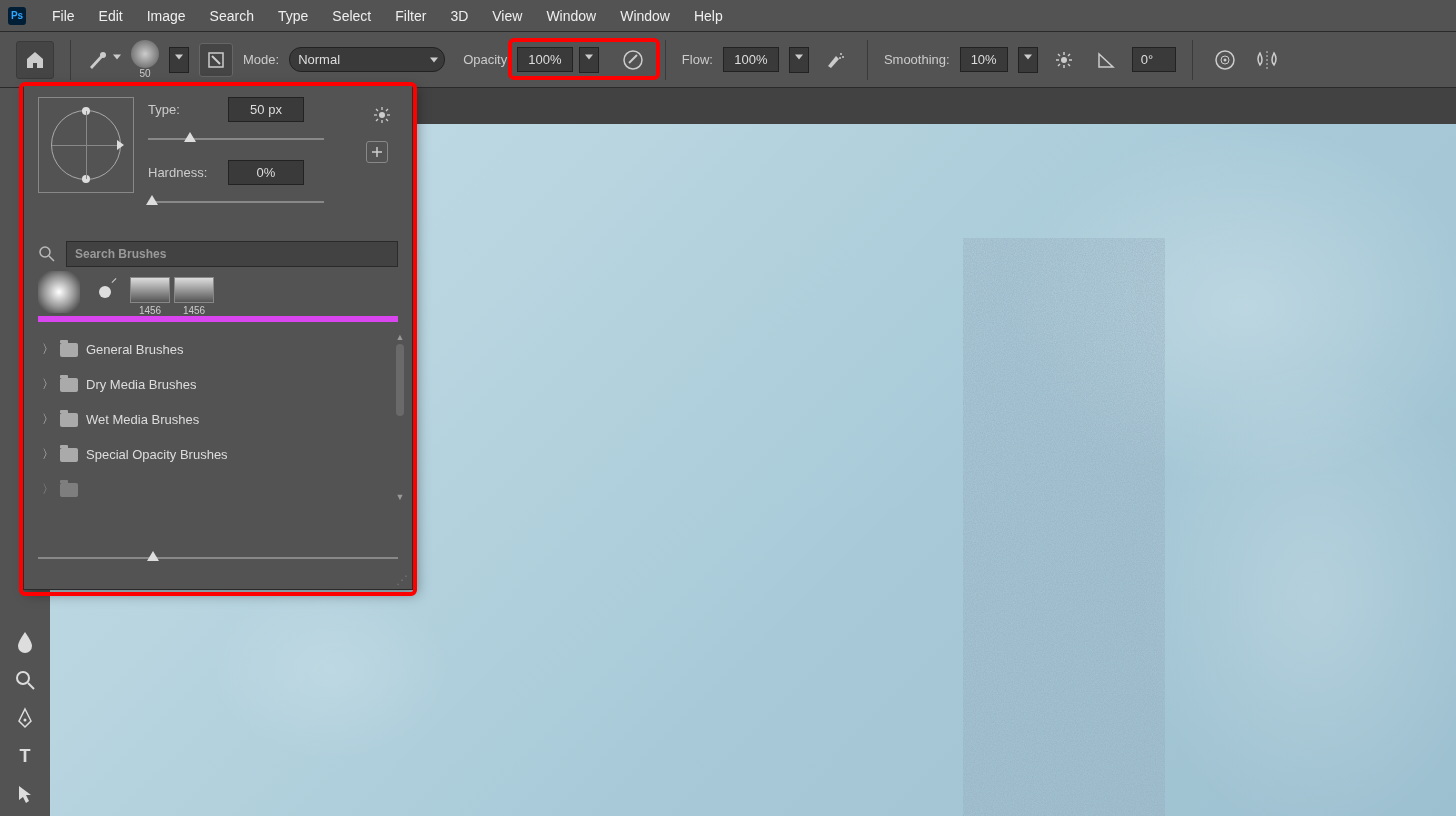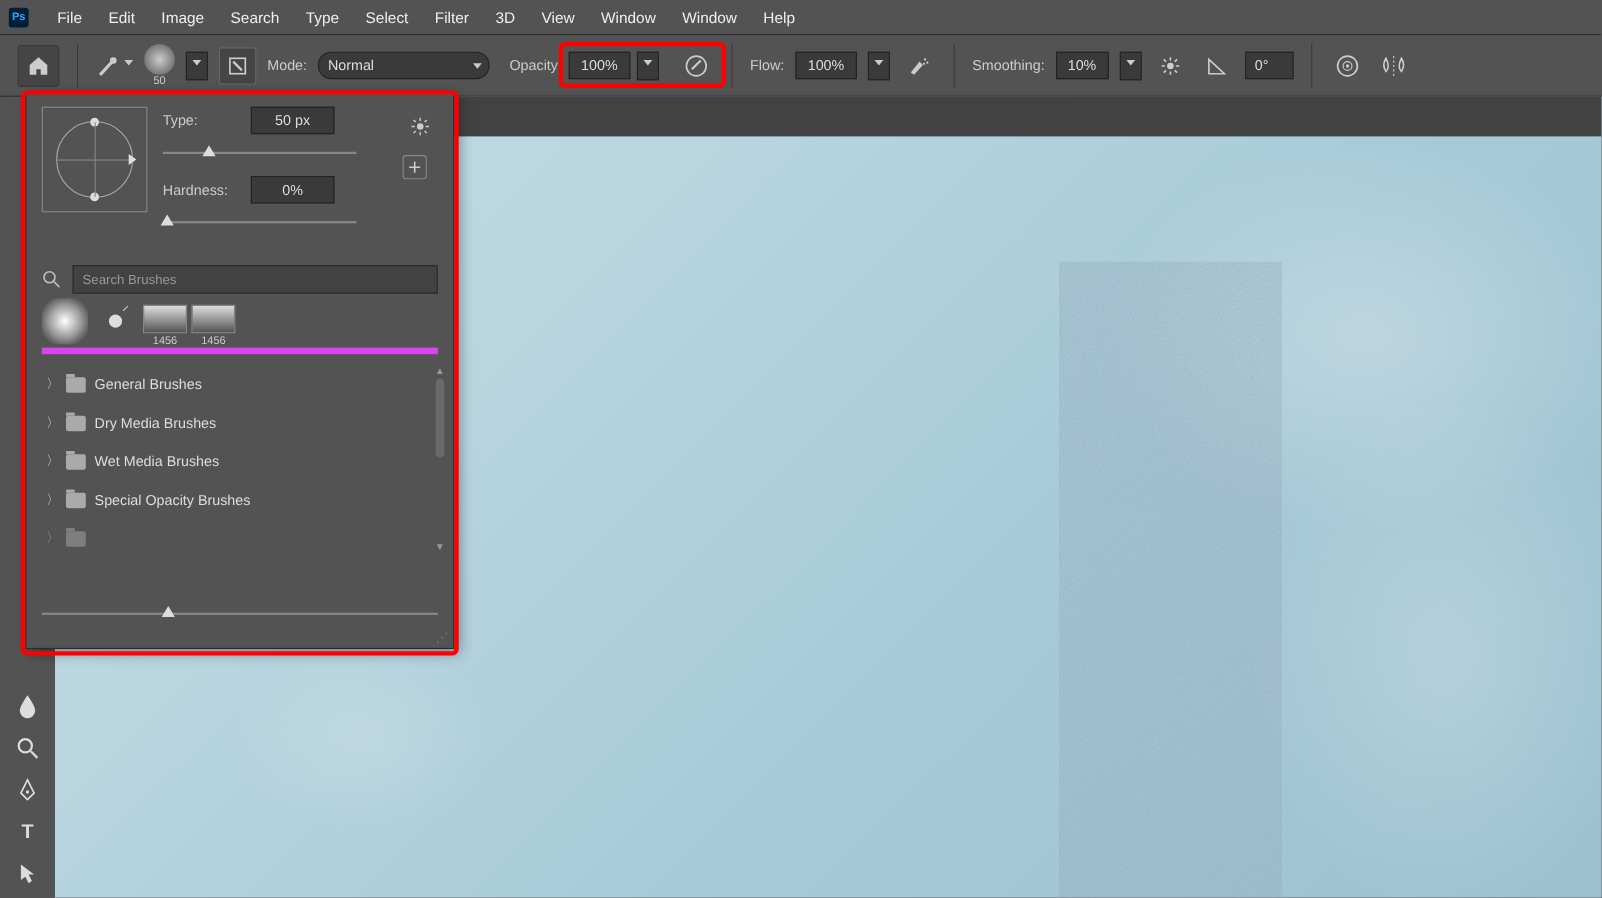--- a/index.html
+++ b/index.html
@@ -59,21 +59,21 @@
 .ctrl-row { display: flex; align-items: center; gap: 10px; margin-bottom: 8px; }
 .ctrl-row .lbl { width: 70px; }
 .ctrl-row .numbox { width: 76px; }
 .slider { position: relative; height: 18px; width: 176px; margin-bottom: 12px; }
 .slider-track { position: absolute; left: 0; right: 0; top: 8px; height: 2px; background: #888; }
 .slider-thumb { position: absolute; top: 2px; width: 0; height: 0; border-left: 6px solid transparent; border-right: 6px solid transparent; border-bottom: 10px solid #ddd; transform: translateX(-50%); cursor: pointer; }
 .bp-opts { display: flex; flex-direction: column; gap: 10px; padding-top: 2px; }
 
 .bp-search { padding: 0 14px; margin-top: 12px; display: flex; align-items: center; gap: 10px; }
 .search-icon-svg { color: #bbb; }
-.bp-search input { flex: 1; background: #424242; border: 1px solid #2a2a2a; color: #ccc; padding: 5px 8px; font-size: 12px; }
+.bp-search input { flex: 1; background: #424242; border: 1px solid #2a2a2a; color: #ccc; padding: 5px 8px; font-size: 12px; font-weight: bold; }
 .bp-search input::placeholder { color: #999; }
 
 .bp-presets { padding: 10px 14px 0 14px; display: flex; gap: 4px; border-bottom: 6px solid #d946ef; margin: 0 14px; padding-left: 0; padding-right: 0; }
 .preset { display: flex; flex-direction: column; align-items: center; gap: 2px; cursor: pointer; }
 .preset-thumb { width: 42px; height: 30px; display: flex; align-items: center; justify-content: center; }
 .preset-glow { width: 42px; height: 42px; background: radial-gradient(circle, #fff 0%, #999 50%, transparent 80%); }
 .preset-dot { width: 12px; height: 12px; background: #ddd; border-radius: 50%; position: relative; }
 .preset-dot::after { content: ''; position: absolute; right: -6px; top: -6px; width: 6px; height: 1px; background: #ccc; transform: rotate(-45deg); }
 .preset-img { width: 40px; height: 26px; background: linear-gradient(#ddd, #555); border: 1px solid #888; }
 .preset-sz { font-size: 10px; color: #ccc; }

